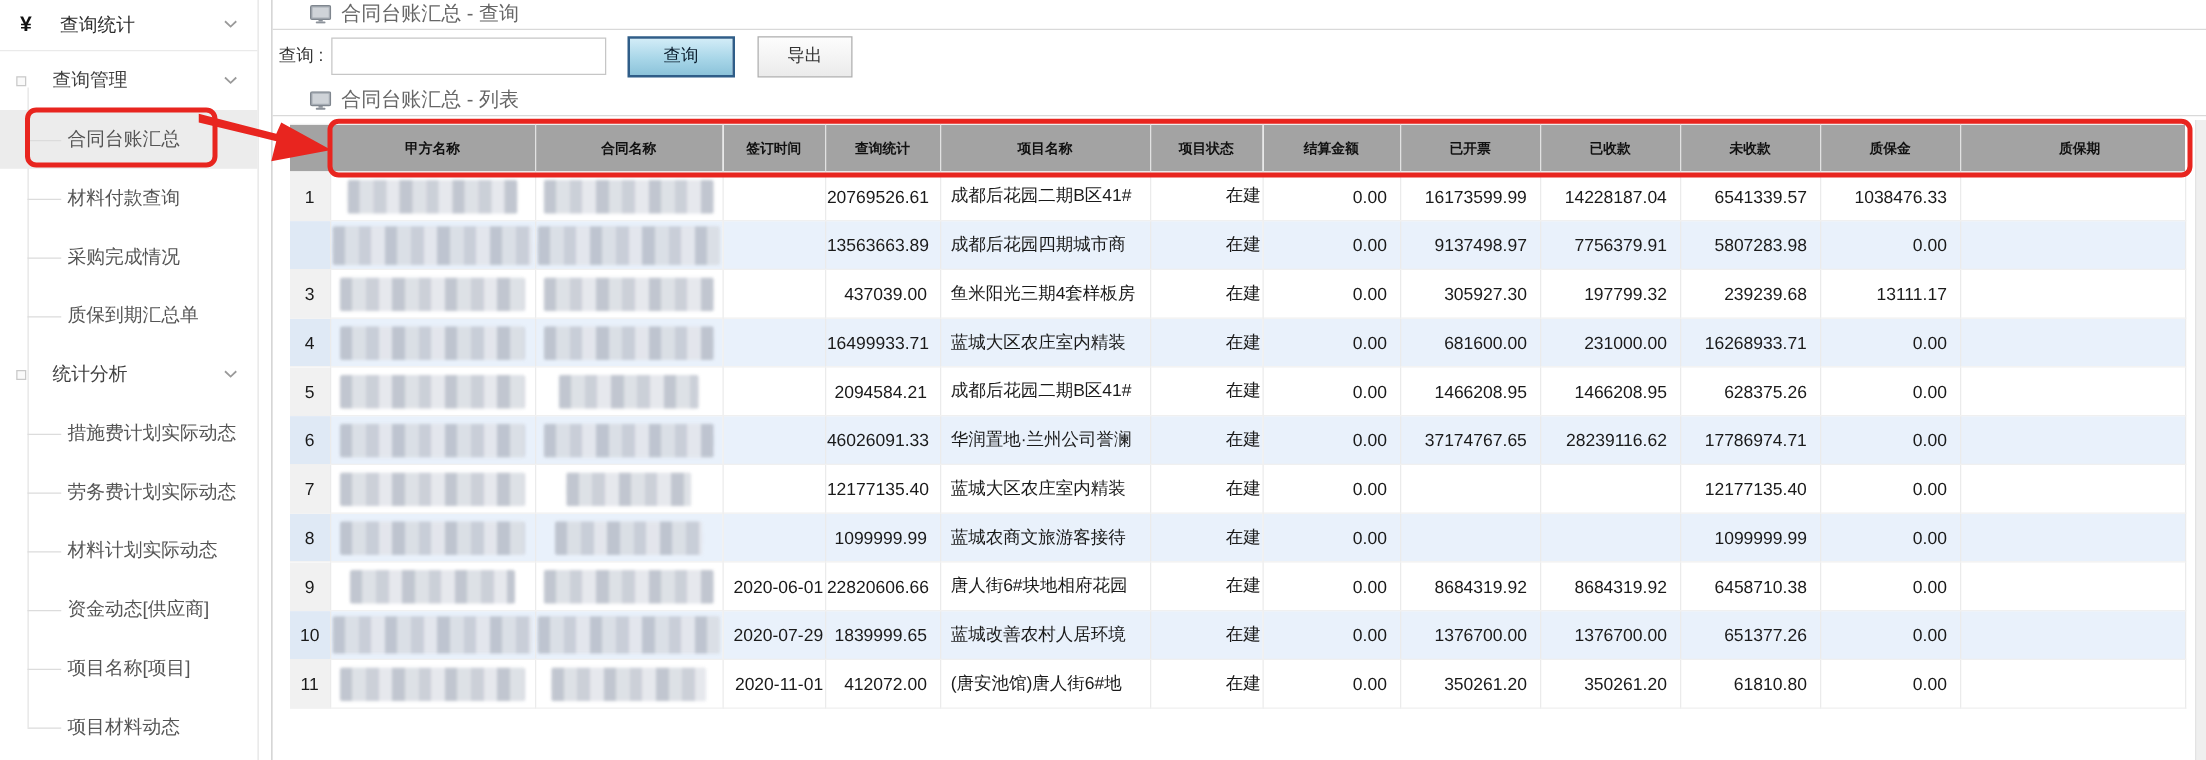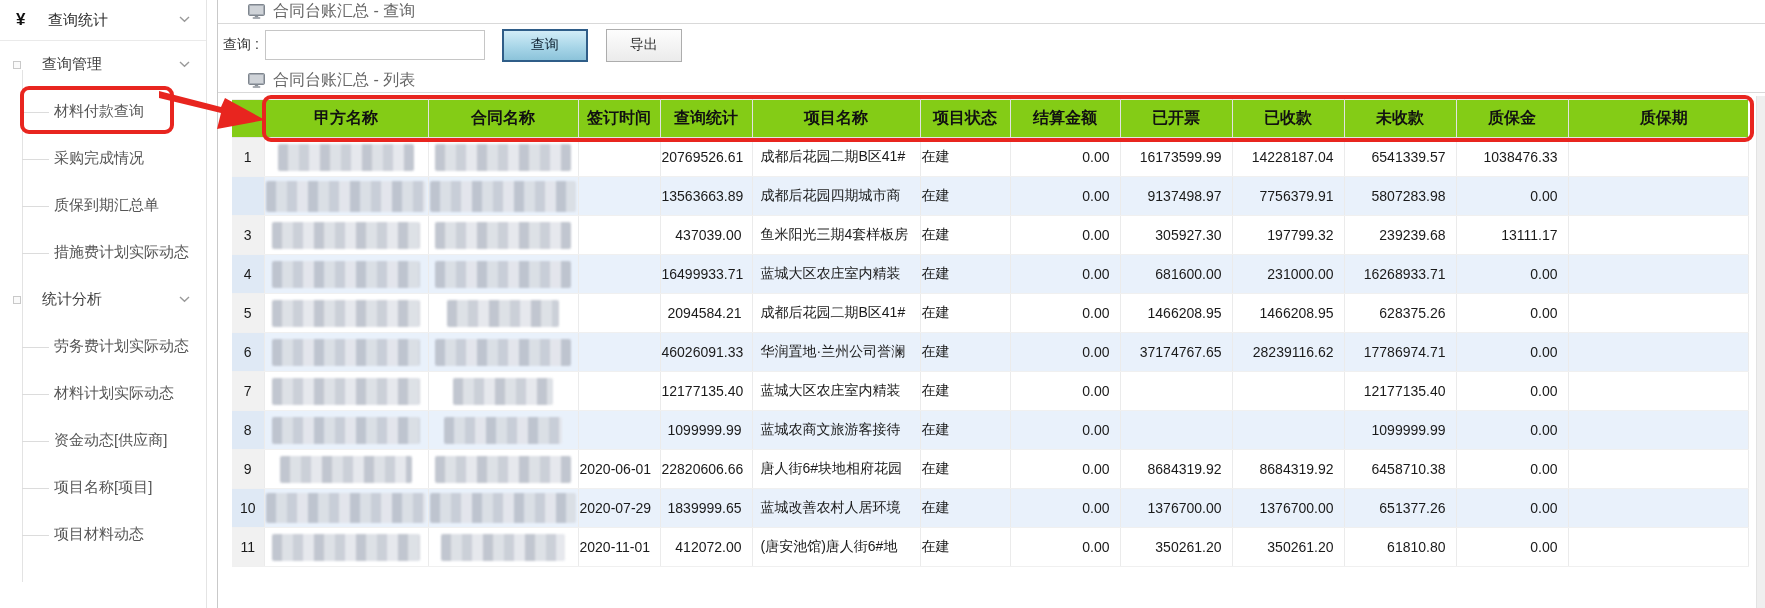--- a/index.html
+++ b/index.html
@@ -35,31 +35,31 @@
   .q-input{width:206px;height:28px;border:1px solid #c6c6c6;margin-left:6px;font-size:14px;padding:0 6px;outline:none;}
   .btn{font-size:14px;cursor:pointer;font-family:inherit;}
   .btn-search{margin-left:17px;width:86px;height:33px;color:#0a1c2c;
     background:linear-gradient(#d2ecf7,#a8d6e8 55%,#8cc3da);border:2px solid #2f5d88;}
   .btn-export{margin-left:18px;width:76px;height:33px;color:#333;
     background:linear-gradient(#fdfdfd,#ebebeb);border:1px solid #adadad;}
   .list-head{margin-top:3px;}
 
   
   table.grid{border-collapse:collapse;table-layout:fixed;margin:6px 0 0 14px;width:1516px;font-size:14px;}
-  .grid thead th{height:35px;font-weight:bold;color:#111;font-size:16px;background:#84cc16;
+  .grid thead th{height:35px;font-weight:bold;color:#111;font-size:11px;background:#a3a3a3;
     border-right:1px solid #e2e2e2;border-bottom:1px solid #e4e4e4;border-top:1px solid #eee;white-space:nowrap;overflow:hidden;}
   .grid thead th:last-child{border-right:none;padding-left:12px;}
   .grid tbody td{height:36px;border-right:1px solid #ebebeb;border-bottom:1px solid #f0f0f0;color:#1a1a1a;white-space:nowrap;overflow:hidden;}
   .grid tbody tr:nth-child(even){background:#e9f1fb;}
   td.num{background:#f1f1f1;text-align:center;color:#333;position:relative;}
   tr:nth-child(even) td.num{background:#dfe9f5;}
   td.num.veiled span{visibility:hidden;}
   td.num.veiled{background:#e8eef6;}
   td.r{text-align:right;padding-right:10px;}
-  td.c{text-align:left;}
+  td.c{text-align:right;}
   td.l{text-align:left;padding-left:8px;}
 
   .mosaic{height:27px;width:92%;margin:0 auto;border-radius:2px;opacity:.85;filter:blur(1.1px);
     background:
       repeating-linear-gradient(90deg,#b7bdc8 0 10px,#d8dce2 10px 21px,#c3c8d2 21px 31px,#e2e4ea 31px 42px),
       repeating-linear-gradient(0deg,rgba(255,255,255,.35) 0 9px,rgba(110,120,135,.28) 9px 18px);}
   tbody tr:nth-child(2) .mosaic{width:99%;height:31px;}
   tbody tr:nth-child(1) td:nth-child(2) .mosaic{width:85%;}
   tbody tr:nth-child(5) td:nth-child(3) .mosaic{width:76%;}
   tbody tr:nth-child(7) td:nth-child(3) .mosaic{width:68%;}
@@ -91,38 +91,41 @@
               <polyline points="1,1 5.5,5.3 10,1" fill="none" stroke="#9a9a9a" stroke-width="1.4"></polyline>
             </svg></span>
         </div>
         <div class="sb-item lvl1">
           <span class="bullet"></span>
           <span class="lbl">查询管理</span>
           <span class="chevron"><svg width="11" height="7" viewBox="0 0 11 7">
               <polyline points="1,1 5.5,5.3 10,1" fill="none" stroke="#9a9a9a" stroke-width="1.4"></polyline>
             </svg></span>
         </div>
+        <div class="sb-item lvl2 selected">
+          <span class="lbl">合同台账汇总</span>
+        </div>
         <div class="sb-item lvl2">
           <span class="lbl">材料付款查询</span>
         </div>
         <div class="sb-item lvl2">
           <span class="lbl">采购完成情况</span>
         </div>
         <div class="sb-item lvl2">
           <span class="lbl">质保到期汇总单</span>
-        </div>
-        <div class="sb-item lvl2">
-          <span class="lbl">措施费计划实际动态</span>
         </div>
         <div class="sb-item lvl1">
           <span class="bullet"></span>
           <span class="lbl">统计分析</span>
           <span class="chevron"><svg width="11" height="7" viewBox="0 0 11 7">
               <polyline points="1,1 5.5,5.3 10,1" fill="none" stroke="#9a9a9a" stroke-width="1.4"></polyline>
             </svg></span>
+        </div>
+        <div class="sb-item lvl2">
+          <span class="lbl">措施费计划实际动态</span>
         </div>
         <div class="sb-item lvl2">
           <span class="lbl">劳务费计划实际动态</span>
         </div>
         <div class="sb-item lvl2">
           <span class="lbl">材料计划实际动态</span>
         </div>
         <div class="sb-item lvl2">
           <span class="lbl">资金动态[供应商]</span>
         </div>

